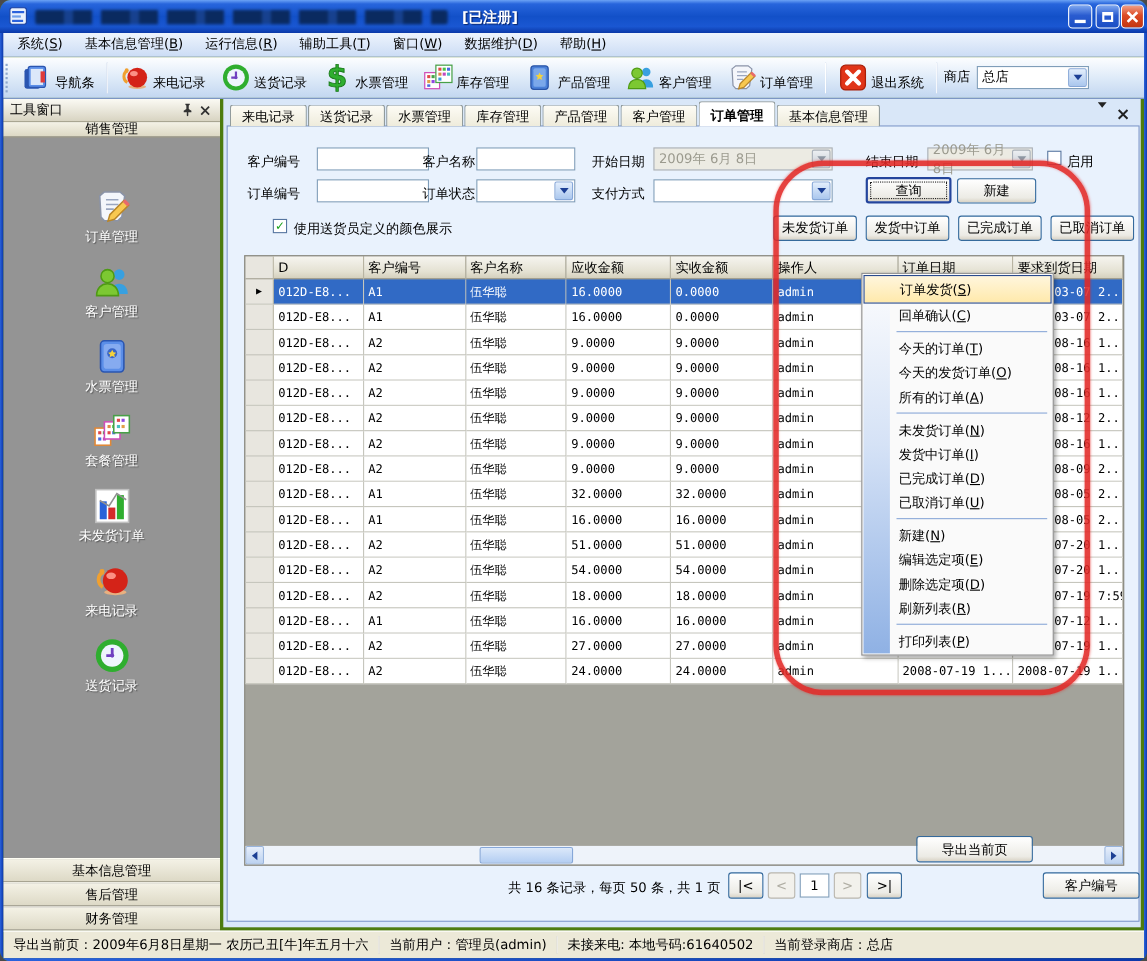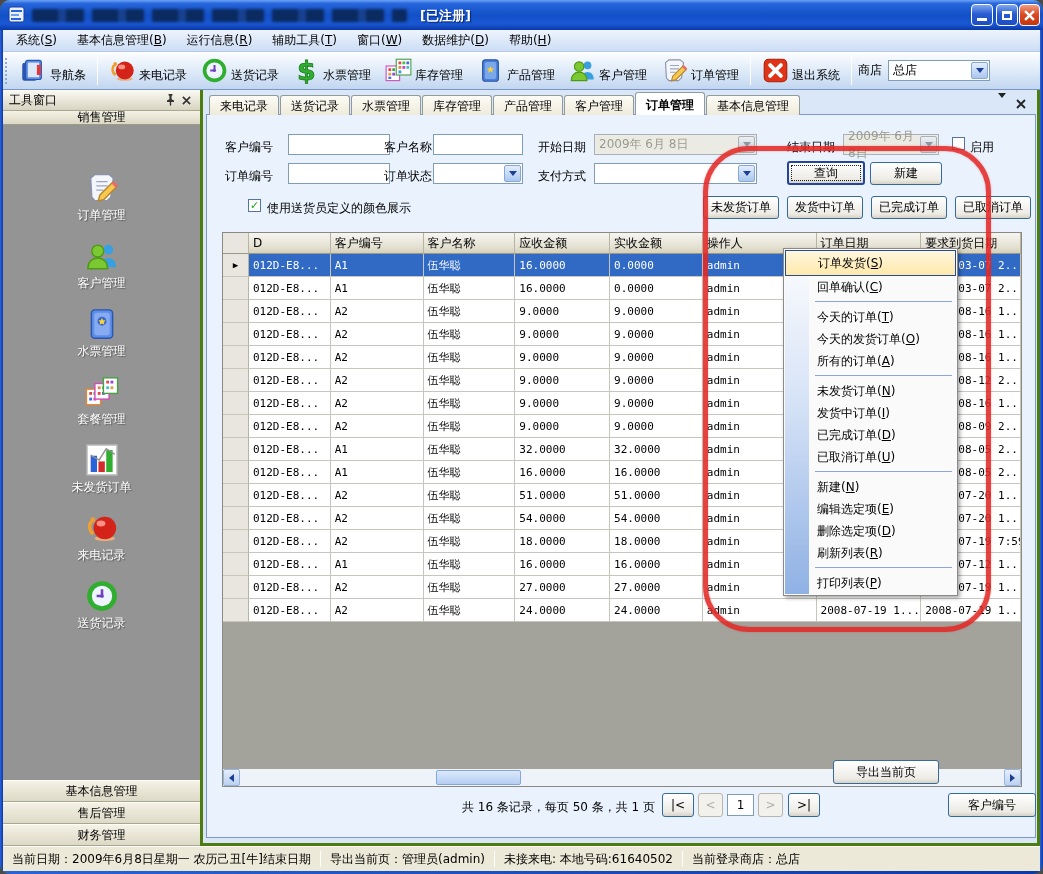--- a/index.html
+++ b/index.html
@@ -625,23 +625,23 @@
     <span class="xpbtn" style="left:662px;top:793px;width:32px;height:24px;">|&lt;</span>
     <span class="xpbtn disabled" style="left:698px;top:793px;width:25px;height:24px;">&lt;</span>
     <input id="page-input" value="1" style="">
     <span class="xpbtn disabled" style="left:758px;top:793px;width:25px;height:24px;">&gt;</span>
     <span class="xpbtn" style="left:788px;top:793px;width:32px;height:24px;">&gt;|</span>
     <span class="xpbtn" style="left:833px;top:760px;width:106px;height:24px;">导出当前页</span>
     <span class="xpbtn" style="left:948px;top:793px;width:88px;height:24px;">客户编号</span>
   </div>
 
   <div id="statusbar">
-      <span class="sb-seg">当前日期：2009年6月8日星期一  农历己丑[牛]结束日期</span>
+      <span class="sb-seg">导出当前页：2009年6月8日星期一  农历己丑[牛]年五月十六</span>
       <span class="sb-div"></span>
-      <span class="sb-seg">导出当前页：管理员(admin)</span>
+      <span class="sb-seg">当前用户：管理员(admin)</span>
       <span class="sb-div"></span>
       <span class="sb-seg">未接来电: 本地号码:61640502</span>
       <span class="sb-div"></span>
       <span class="sb-seg">当前登录商店：总店</span>
     </div>
 
   <div id="ctx-menu">
     <div class="strip"></div>
   <div class="ctx-item hl">订单发货(<u>S</u>)</div>
       <div class="ctx-item">回单确认(<u>C</u>)</div>

